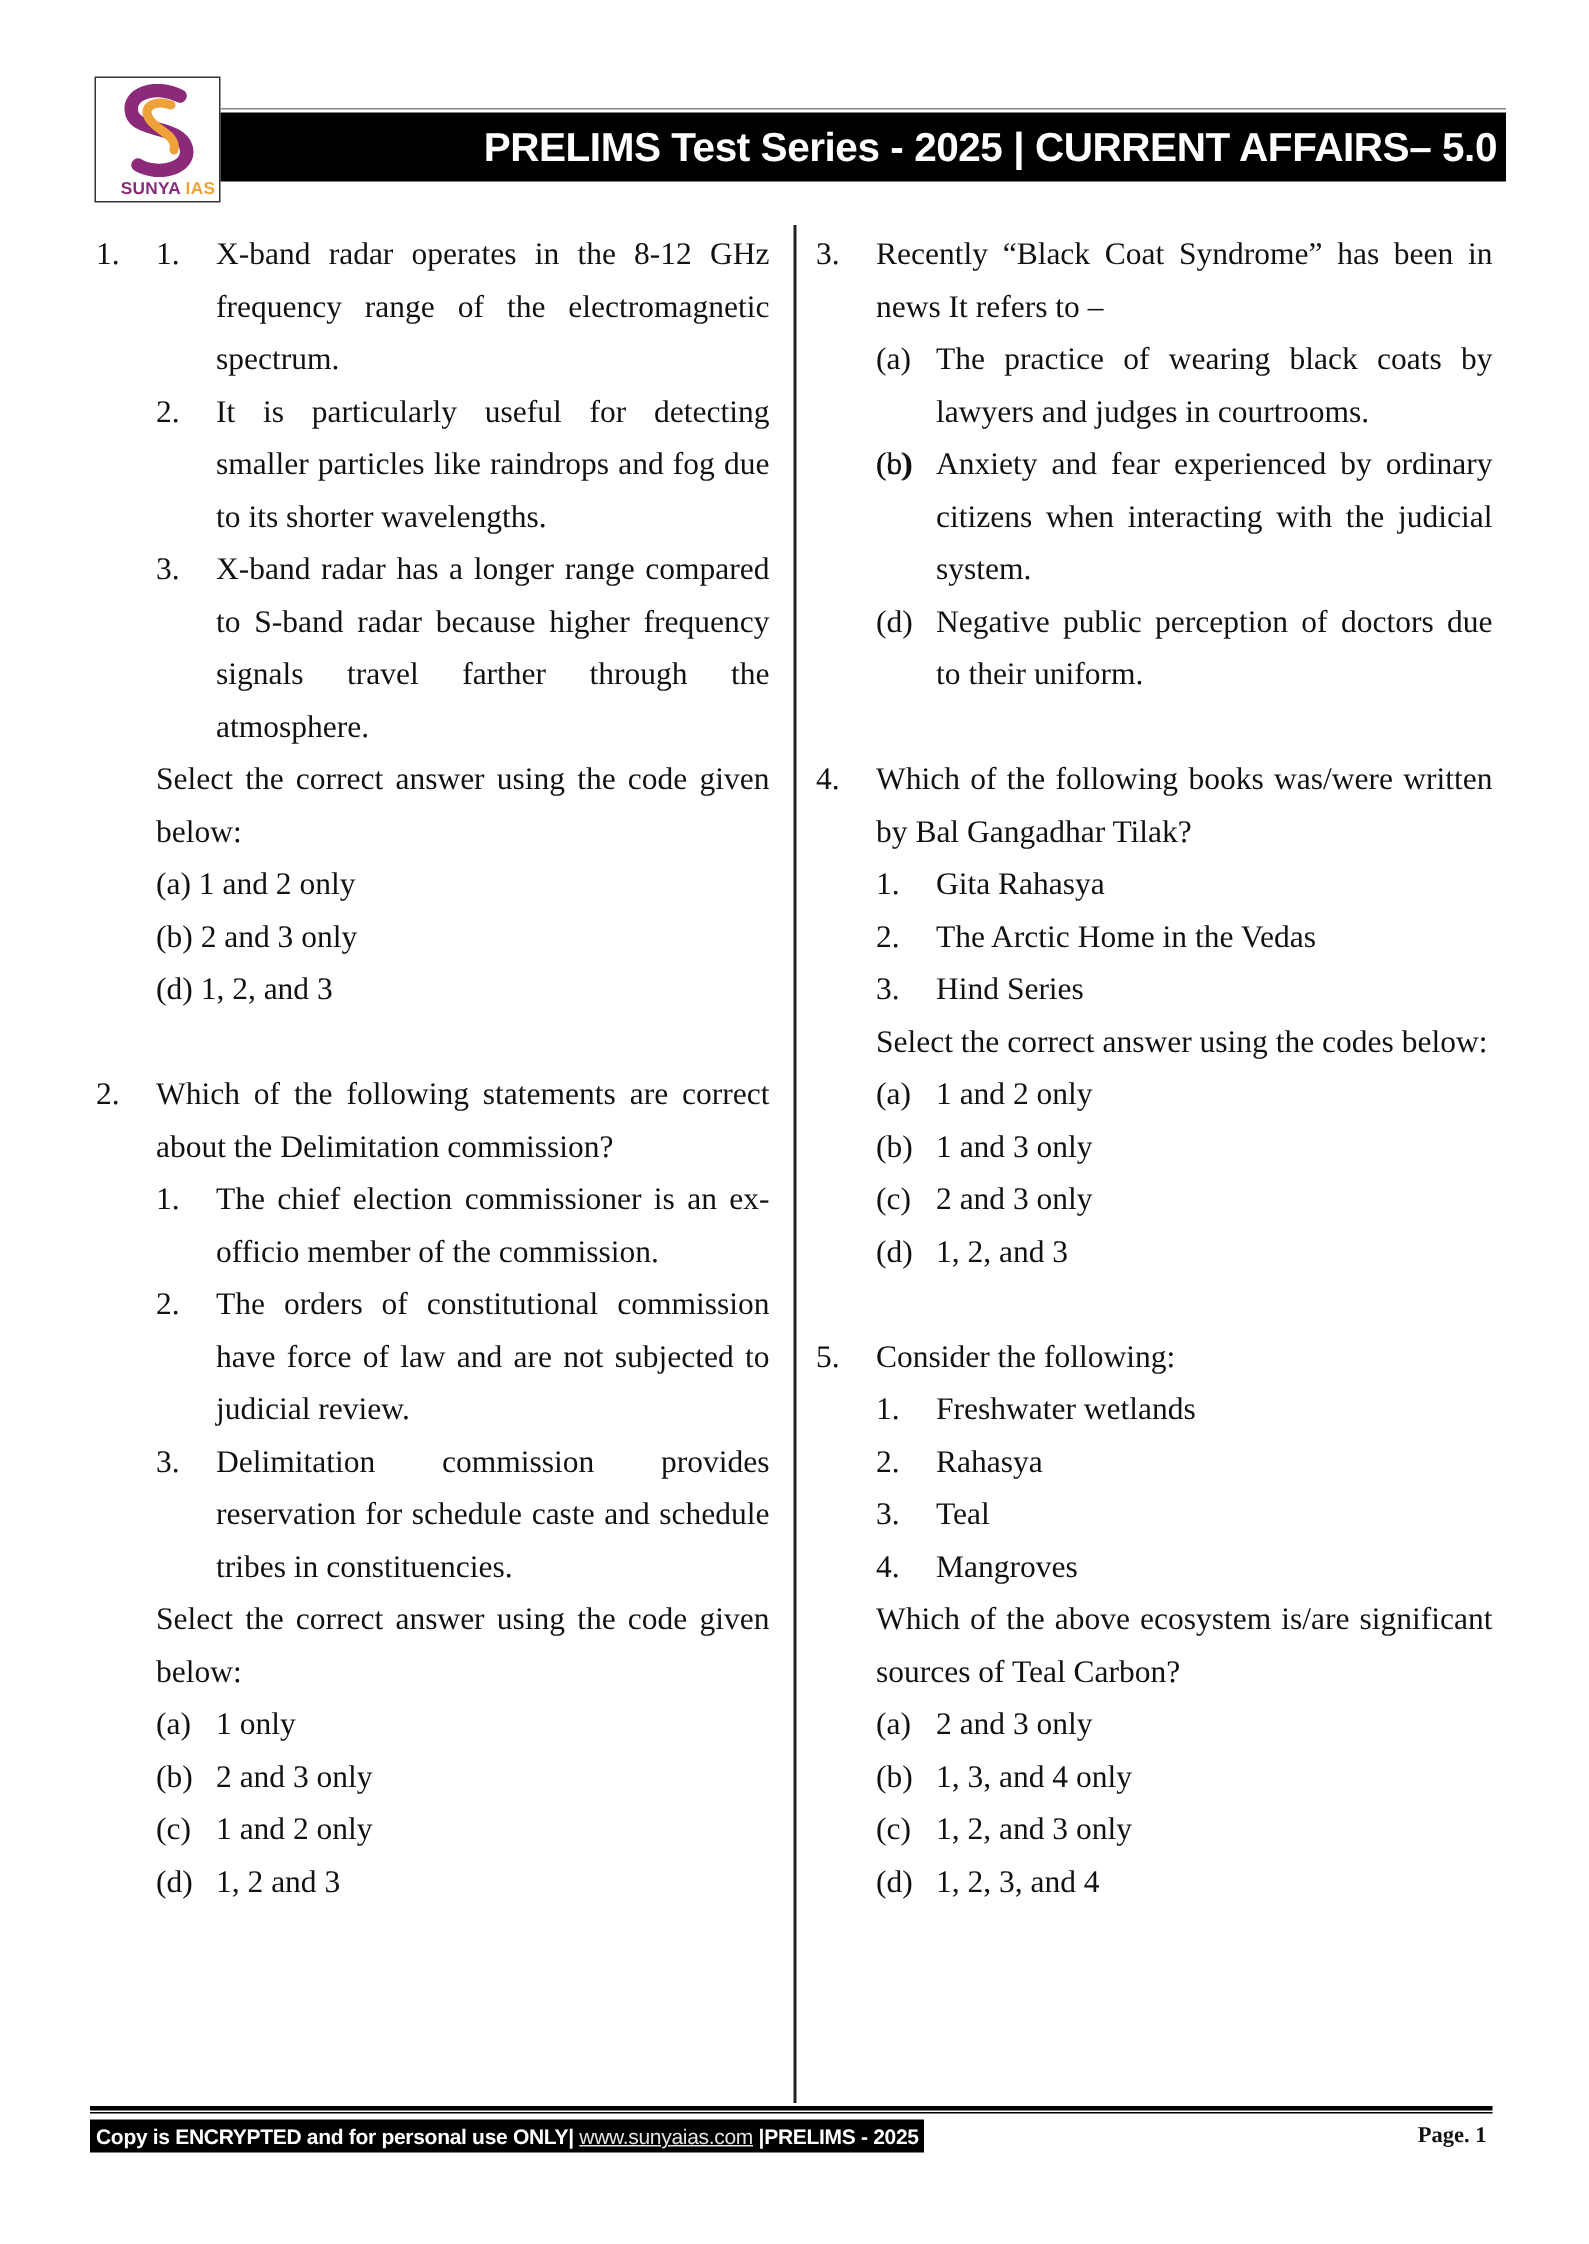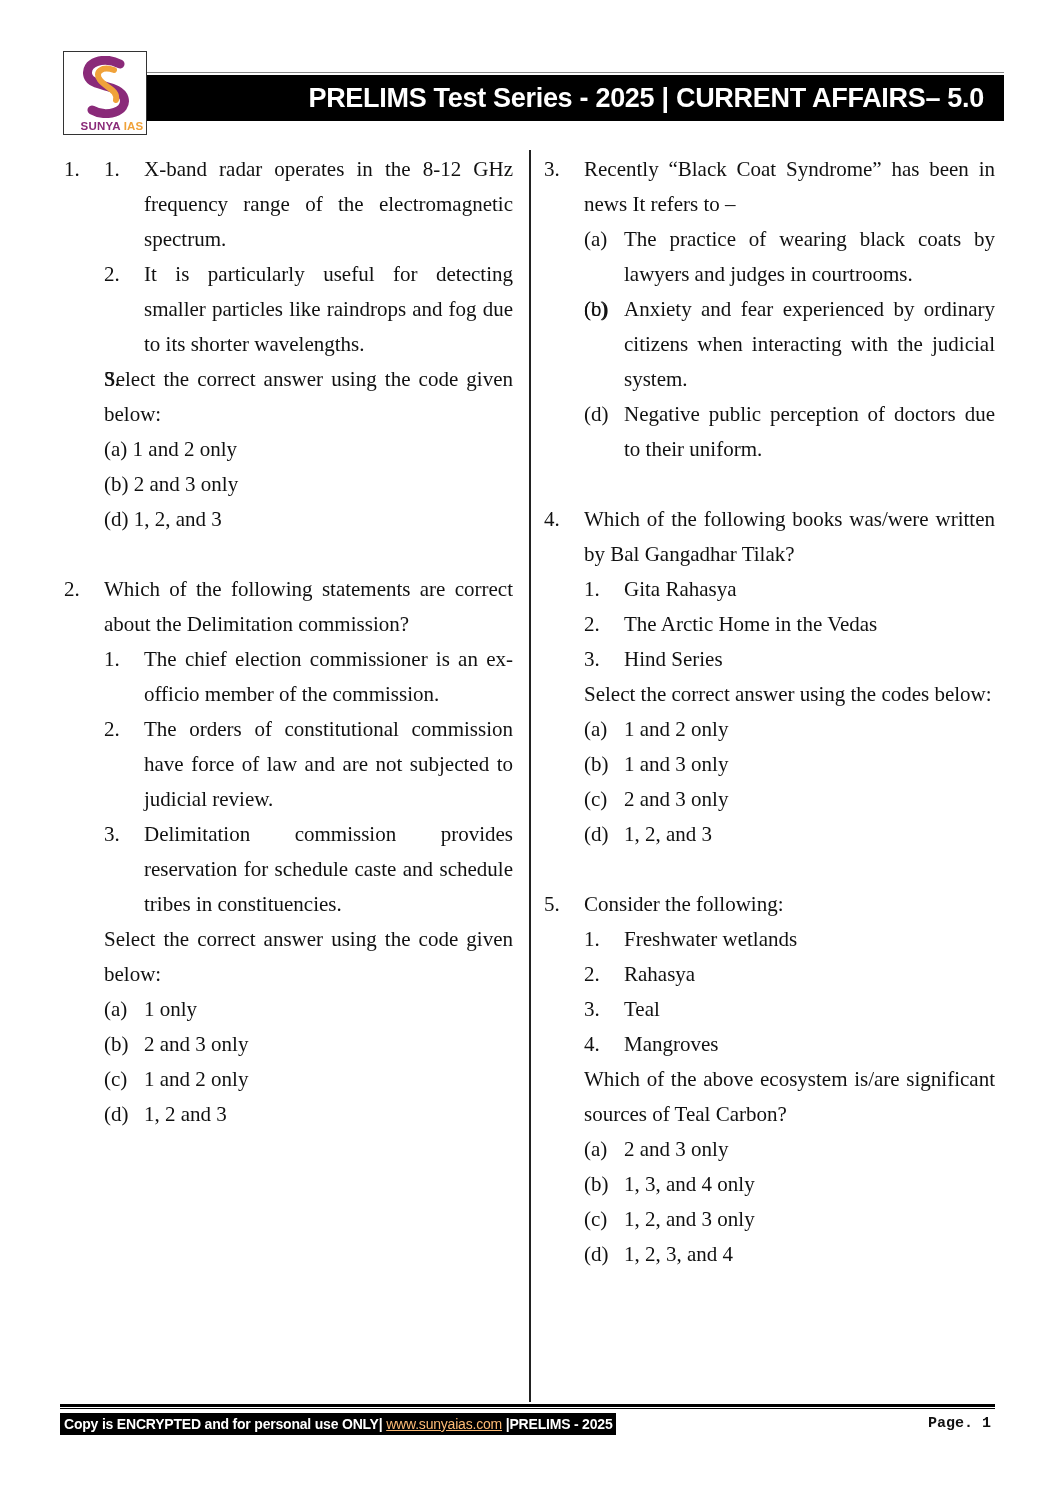--- a/index.html
+++ b/index.html
@@ -5,21 +5,21 @@
   * { box-sizing: border-box; margin: 0; padding: 0; }
   html, body { width: 1059px; height: 1496px; background: #ffffff; }
   body { position: relative; font-family: "Liberation Serif", "DejaVu Serif", serif; color: #111; overflow: hidden; }
 
   .logo-box { position: absolute; left: 63px; top: 51px; width: 84px; height: 84px; border: 1px solid #333; background: #fff; }
   .logo-box svg { position: absolute; left: 10px; top: 4px; }
   .logo-text { position: absolute; left: 14px; right: 0; bottom: 2px; text-align: center; font-family: "Liberation Sans", "DejaVu Sans", sans-serif; font-weight: bold; font-size: 11.5px; letter-spacing: 0.2px; }
   .logo-text .sunya { color: #8a2a79; }
   .logo-text .ias { color: #f0a23a; }
 
-  .title-bar { position: absolute; left: 147px; top: 75px; width: 857px; height: 46px; background: #000; color: #fff; text-align: right; padding-right: 20px; }
+  .title-bar { position: absolute; left: 147px; top: 75px; width: 857px; height: 46px; background: #000; color: #fff; text-align: right; padding-right: 6px; }
   .title-bar span { font-family: "Liberation Sans", "DejaVu Sans", sans-serif; font-weight: bold; font-size: 27px; line-height: 46px; letter-spacing: -0.3px; }
   .thin-top { position: absolute; left: 147px; top: 72px; width: 857px; height: 1px; background: #888; }
 
   .col-divider { position: absolute; left: 529px; top: 150px; width: 1.5px; height: 1252px; background: #222; }
 
   .col { position: absolute; top: 152px; font-size: 21px; line-height: 35px; }
   .col-left { left: 64px; width: 449px; }
   .col-right { left: 544px; width: 451px; }
 
   .q { position: relative; padding-left: 40px; }
@@ -29,22 +29,22 @@
   .sub-item .snum { position: absolute; left: 0; top: 0; }
   .just { text-align: justify; }
   .opt { position: relative; }
   .opt.padded { padding-left: 40px; }
   .opt.padded .olabel { position: absolute; left: 0; top: 0; }
   .gap { height: 35px; }
 
   .footer-rule { position: absolute; left: 60px; top: 1404px; width: 935px; height: 3px; background: #000; }
   .footer-rule2 { position: absolute; left: 60px; top: 1408px; width: 935px; height: 1px; background: #000; }
   .footer-bar { position: absolute; left: 60px; top: 1413px; height: 22px; background: #000; color: #fff; font-family: "Liberation Sans", "DejaVu Sans", sans-serif; font-weight: bold; font-size: 14px; line-height: 22px; padding: 0 4px; white-space: nowrap; letter-spacing: -0.2px; }
-  .footer-bar .link { color: #fdba74; text-decoration: underline; font-weight: normal; }
-  .page-num { position: absolute; right: 68px; top: 1413px; font-family: Liberation Mono, monospace; font-weight: bold; font-size: 15px; line-height: 22px; margin-left: 36px; }
+  .footer-bar .link { color: #e5e5e5; text-decoration: underline; font-weight: normal; }
+  .page-num { position: absolute; right: 68px; top: 1413px; font-family: Liberation Serif, serif; font-weight: bold; font-size: 15px; line-height: 22px; margin-left: 36px; }
 </style>
 </head>
 <body>
 
 <div class="logo-box">
   <svg width="64" height="62" viewBox="0 0 64 62">
     <path d="M46 8 C30 0 10 6 14 20 C18 32 46 28 50 42 C54 56 32 62 18 54" fill="none" stroke="#8a2a79" stroke-width="9" stroke-linecap="round"></path>
     <path d="M40 14 C28 10 20 16 26 24 C32 32 44 34 42 44" fill="none" stroke="#f0a23a" stroke-width="6" stroke-linecap="round"></path>
   </svg>
   <div class="logo-text">
@@ -66,20 +66,21 @@
     <div class="sub-item just">
       <span class="snum">1.</span>
       <span>X-band radar operates in the 8-12 GHz frequency range of the electromagnetic spectrum.</span>
     </div>
     <div class="sub-item just">
       <span class="snum">2.</span>
       <span>It is particularly useful for detecting smaller particles like raindrops and fog due to its shorter wavelengths.</span>
     </div>
     <div class="sub-item just">
       <span class="snum">3.</span>
+      <span>X-band radar has a longer range compared to S-band radar because higher frequency signals travel farther through the atmosphere.</span>
     </div>
     <div class="just">Select the correct answer using the code given below:</div>
     <div class="opt"><span>(a)</span> <span>1 and 2 only</span></div>
     <div class="opt"><span>(b)</span> <span>2 and 3 only</span></div>
     <div class="opt"><span>(d)</span> <span>1, 2, and 3</span></div>
   </div>
   <div class="gap"></div>
 
   <div class="q">
     <span class="qnum">2.</span>

